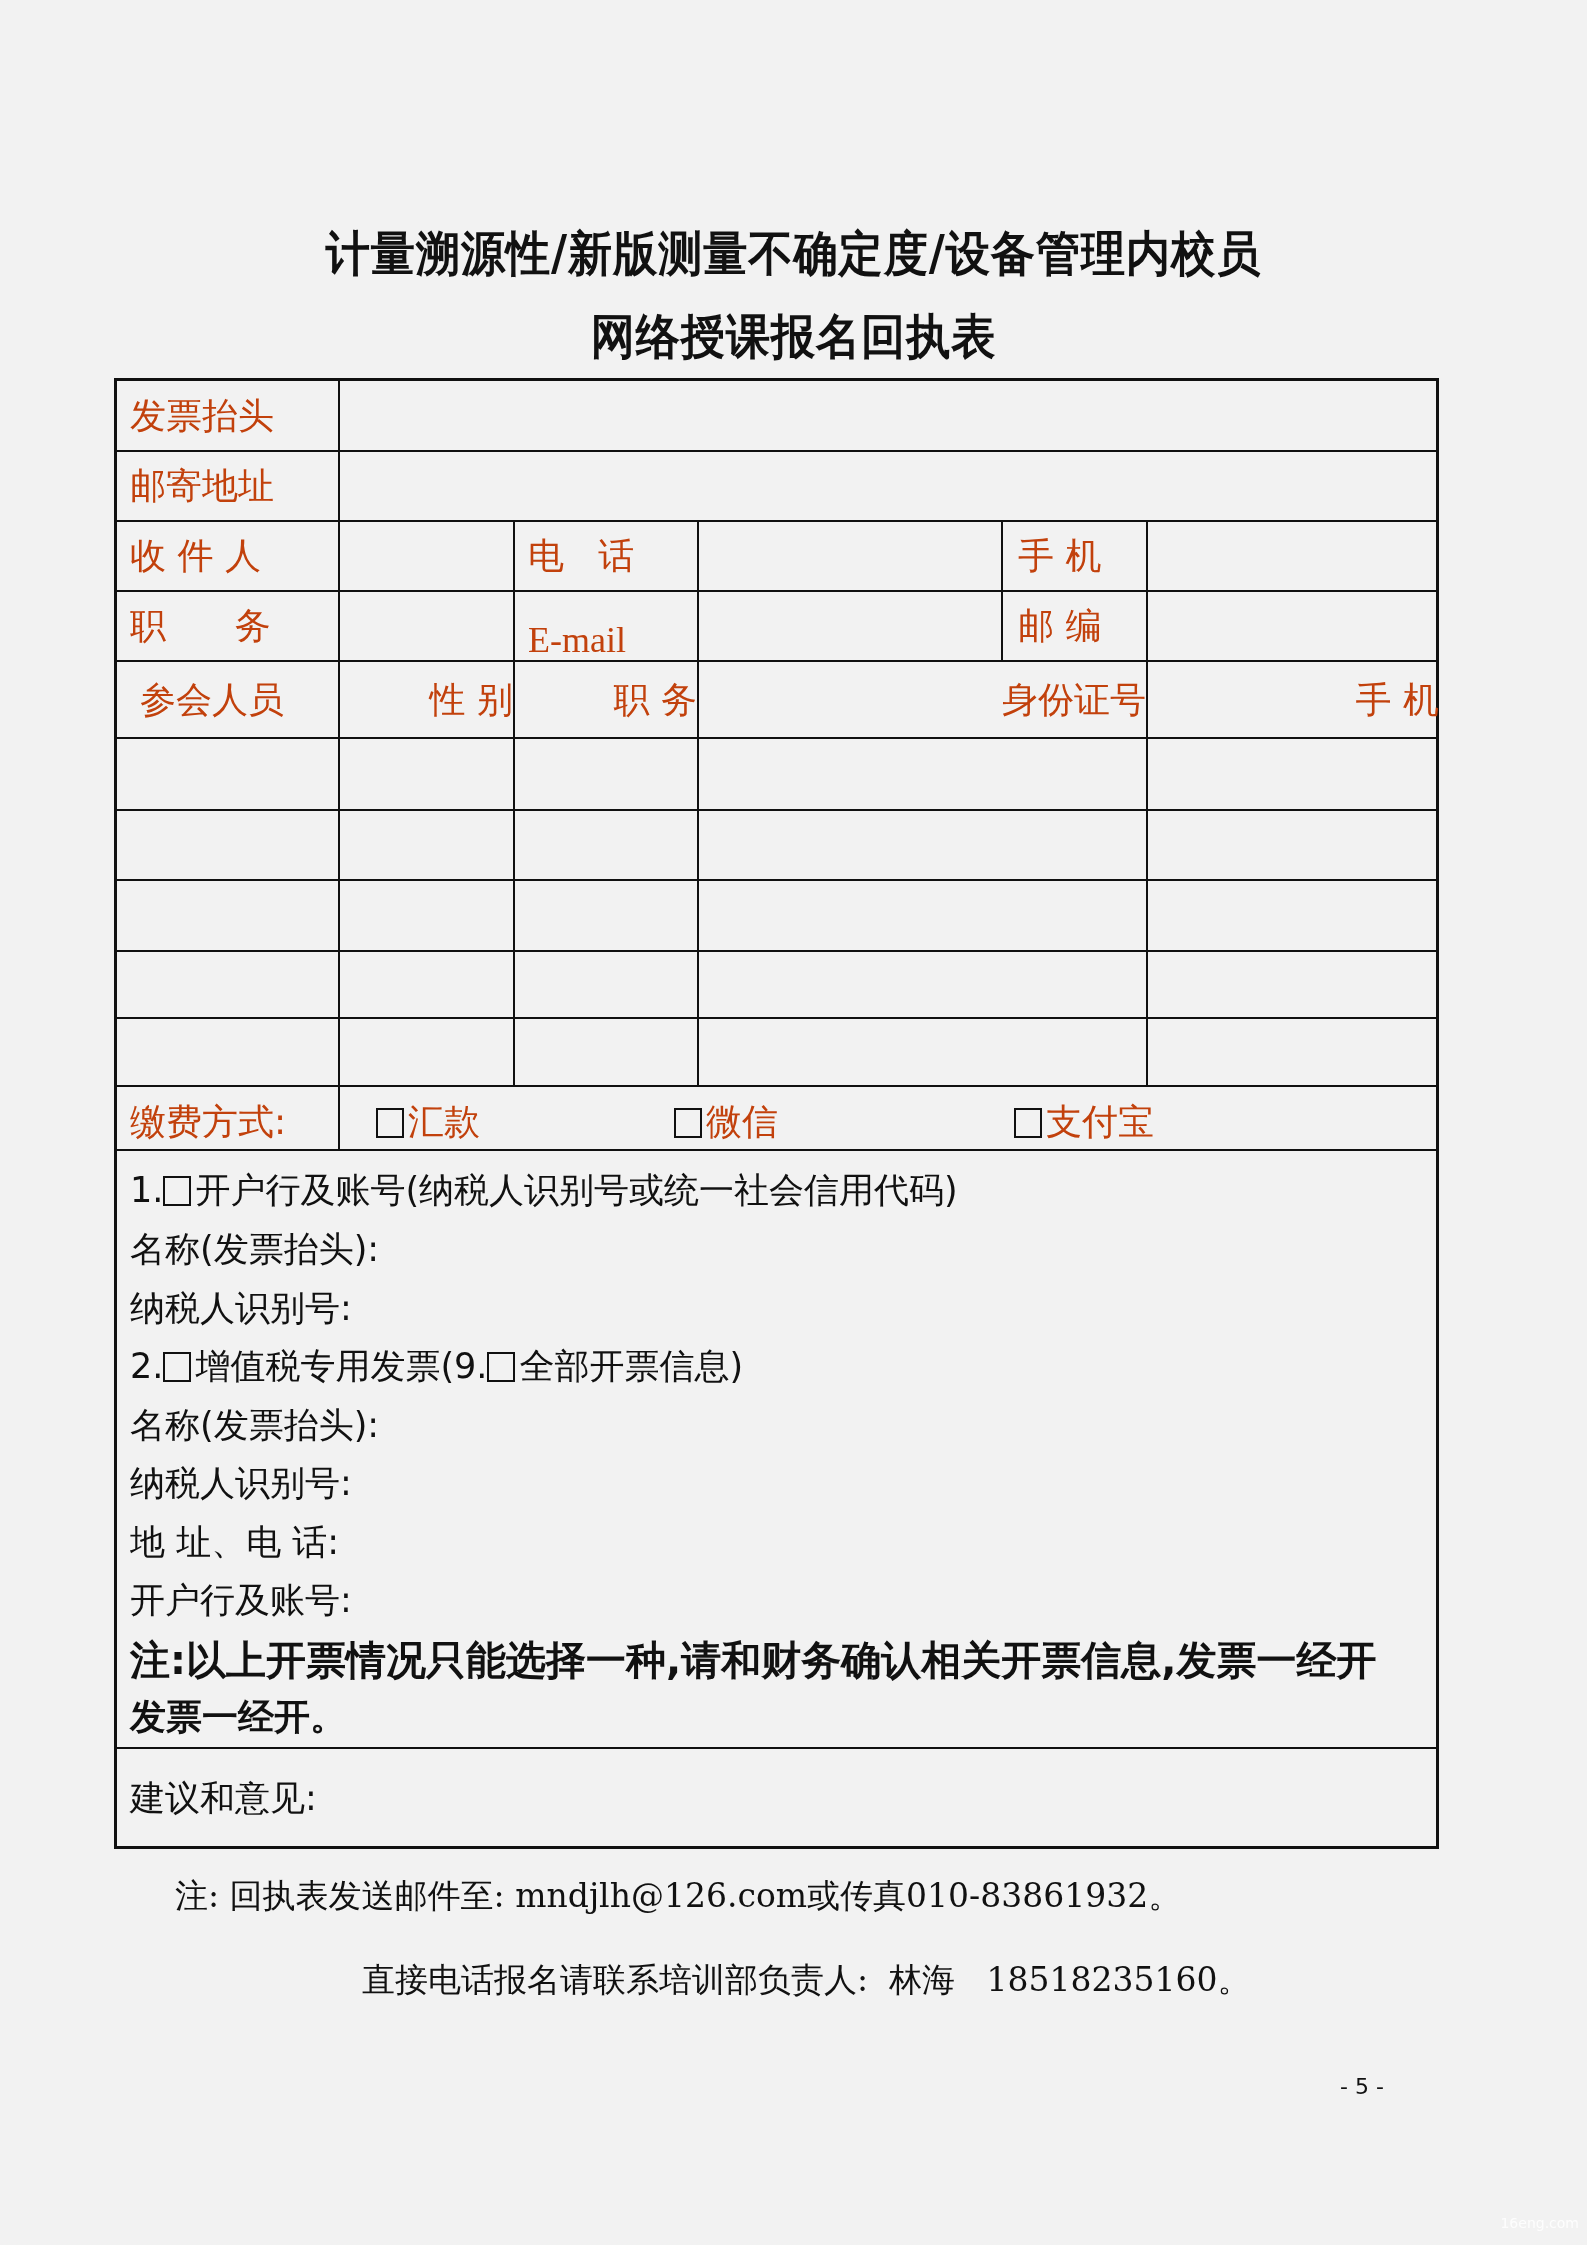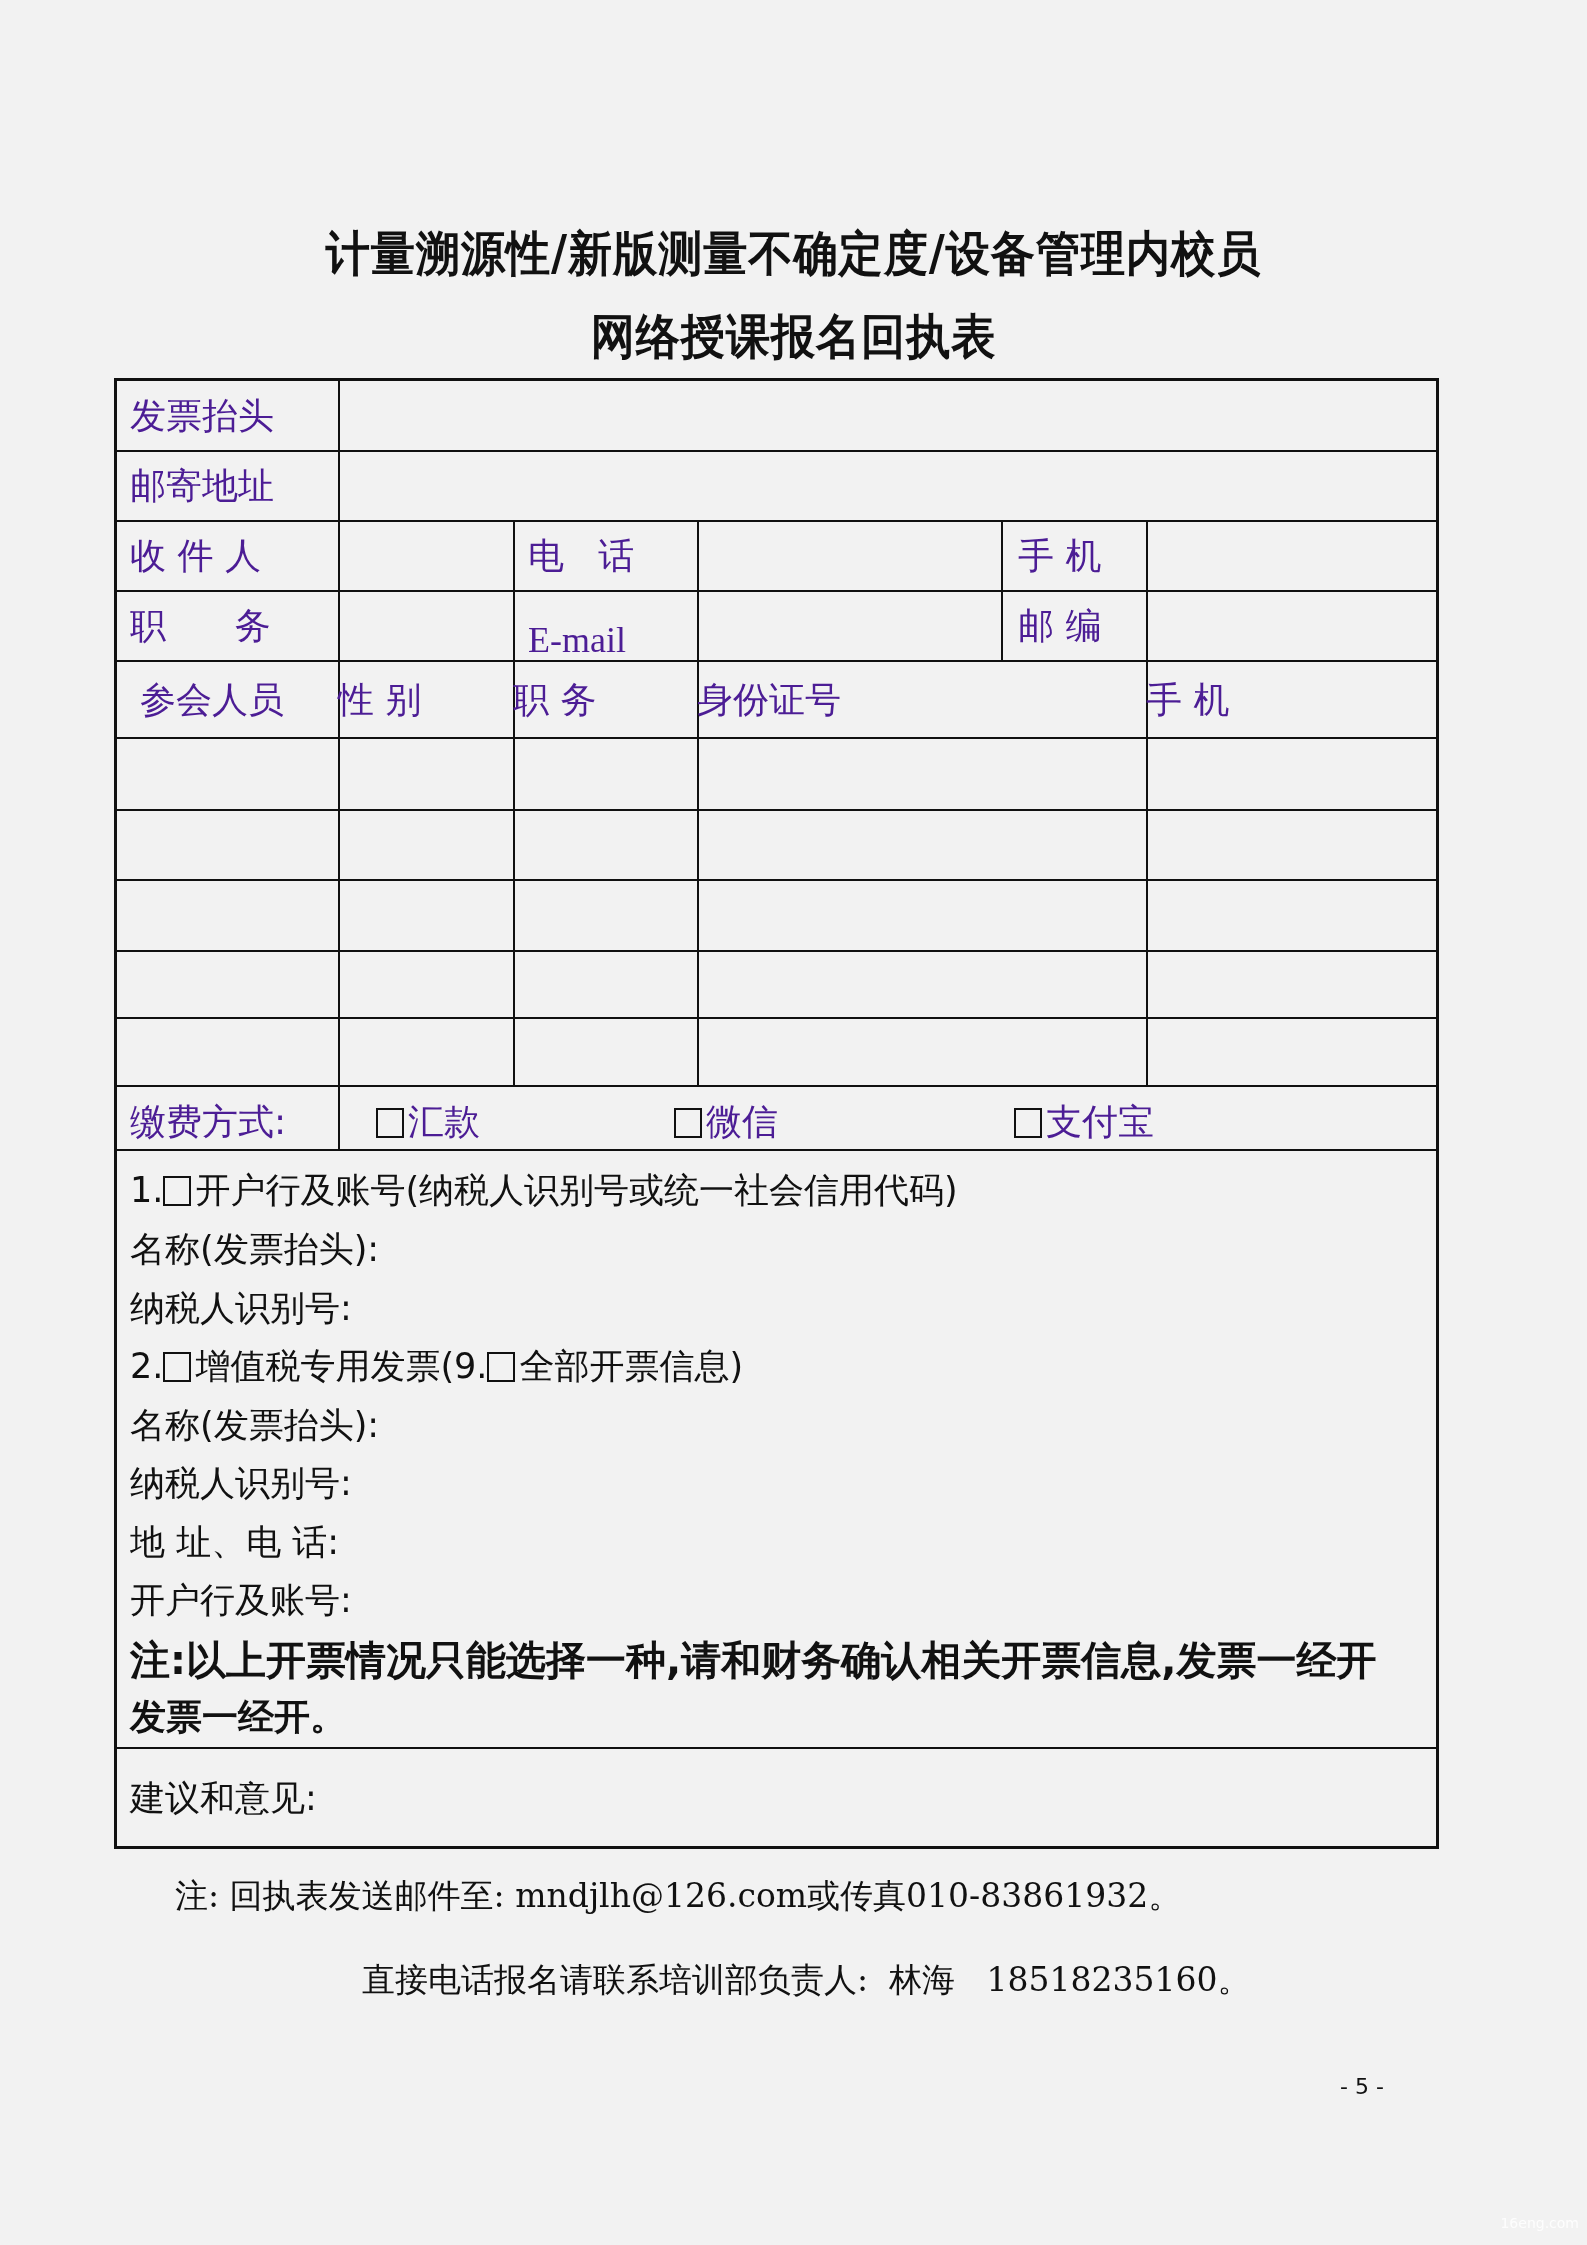--- a/index.html
+++ b/index.html
@@ -5,22 +5,22 @@
   html,body{margin:0;padding:0;}
   body{width:1587px;height:2245px;background:#f2f2f2;position:relative;overflow:hidden;
        font-family:"DejaVu Sans","Liberation Sans",sans-serif;color:#111;}
   .title{position:absolute;left:0;width:1587px;text-align:center;font-family:"DejaVu Serif","Liberation Serif",serif;
          font-weight:bold;font-size:48px;letter-spacing:1px;transform:scaleX(0.92);}
   #t1{top:222px;}
   #t2{top:305px;}
   .grid{position:absolute;left:114px;top:378px;width:1325px;height:1471px;border:3px solid #111;box-sizing:border-box;}
   .hl{position:absolute;left:114px;width:1325px;height:0;border-top:2.5px solid #111;}
   .vl{position:absolute;width:0;border-left:2.5px solid #111;}
-  .cell{position:absolute;font-size:36px;line-height:40px;white-space:pre;font-family:"DejaVu Sans","Liberation Sans",sans-serif;font-weight:normal;color:#4c1d95;}
-  .c{text-align:left;}
+  .cell{position:absolute;font-size:36px;line-height:40px;white-space:pre;font-family:"DejaVu Sans","Liberation Sans",sans-serif;font-weight:normal;color:#c2410c;}
+  .c{text-align:right;}
   .cb{display:inline-block;width:28px;height:30px;border:2.5px solid #111;box-sizing:border-box;vertical-align:-4px;margin-right:4px;}
   .inv{position:absolute;left:130px;font-size:35px;line-height:40px;white-space:pre;}
   .bold{font-weight:bold;}
   .foot{position:absolute;font-size:33px;white-space:pre;font-family:"DejaVu Serif","Liberation Serif",serif;}
   .pg{position:absolute;left:1340px;top:2074px;font-size:22px;}
   .wm{position:absolute;right:8px;bottom:14px;font-size:14px;color:#ffffff;opacity:0.9;}
 </style>
 </head>
 <body>
 

